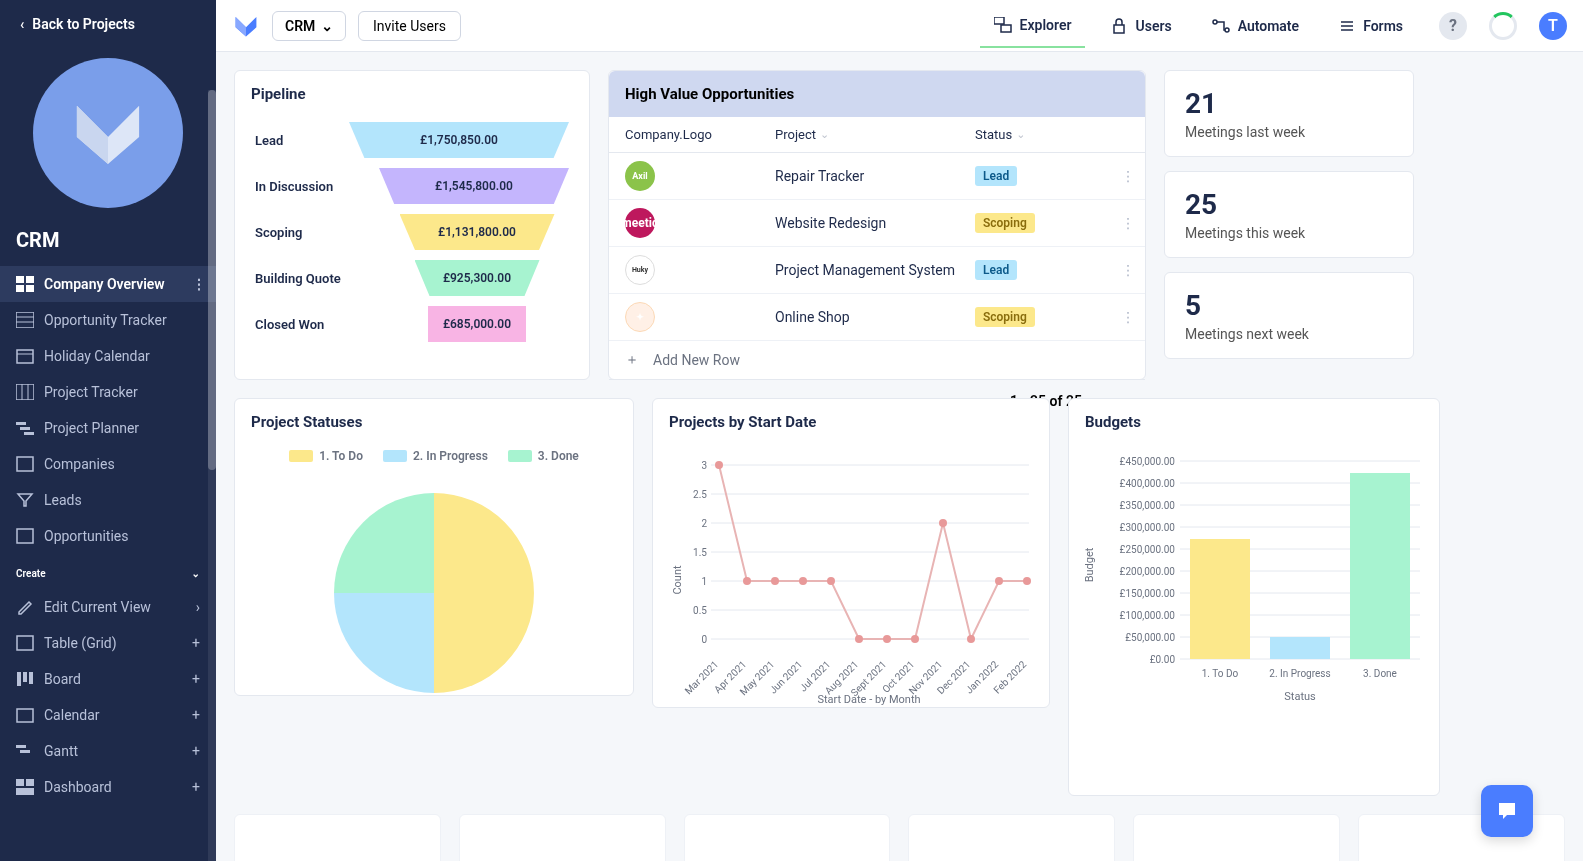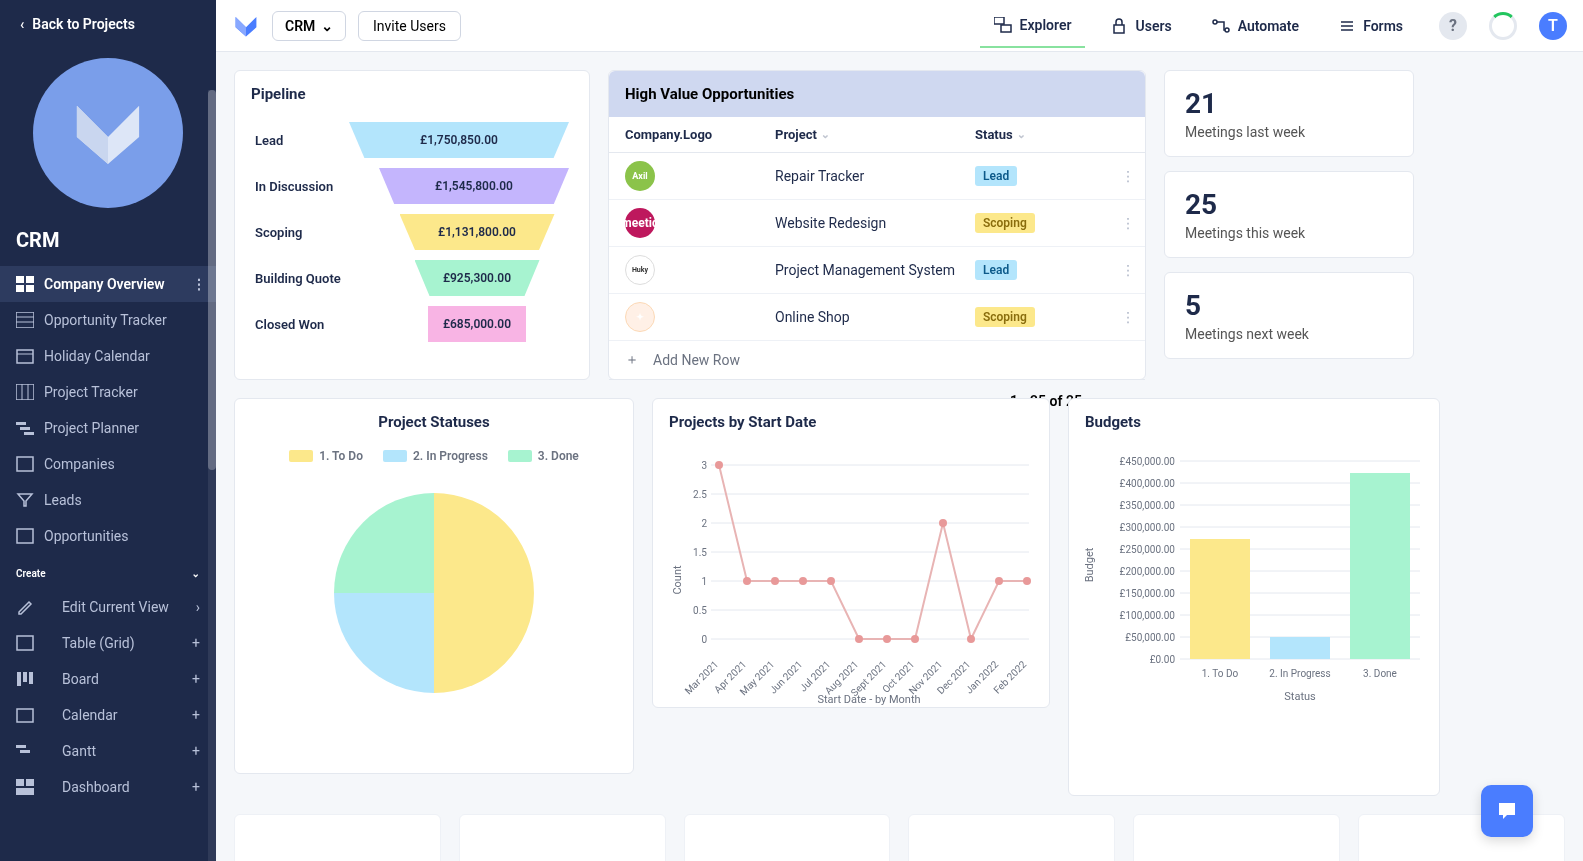--- a/index.html
+++ b/index.html
@@ -11,21 +11,21 @@
 .logo-area { display: flex; justify-content: center; padding: 10px 0 20px; }
 .logo-circle { width: 150px; height: 150px; border-radius: 50%; background: #7a9eea; display: flex; align-items: center; justify-content: center; }
 .logo-inner { width: 80px; height: 70px; }
 .crm-title { font-size: 20px; font-weight: 700; padding: 0 16px 14px; }
 .nav-item { display: flex; align-items: center; gap: 10px; padding: 10px 16px; font-size: 14px; color: #b8c1d9; cursor: pointer; position: relative; }
 .nav-item.active { background: #2d3b5f; color: #fff; font-weight: 600; }
 .nav-item .dots { position: absolute; right: 10px; color: #b8c1d9; }
 .nav-icon { width: 18px; height: 16px; flex-shrink: 0; }
 .create-header { display: flex; justify-content: space-between; align-items: center; padding: 14px 16px 10px; font-size: 10px; font-weight: 600; cursor: pointer; }
 .create-item { display: flex; align-items: center; justify-content: space-between; padding: 10px 16px; font-size: 14px; color: #b8c1d9; cursor: pointer; }
-.create-item .left { display: flex; align-items: center; gap: 28px; }
+.create-item .left { display: flex; align-items: center; gap: 10px; }
 .scroll-indicator { position: absolute; right: 0; top: 90px; bottom: 0; width: 8px; background: rgba(255,255,255,0.08); }
 .scroll-thumb { position: absolute; top: 0; width: 8px; height: 380px; background: rgba(255,255,255,0.25); border-radius: 4px; }
 
 
 .main { flex: 1; display: flex; flex-direction: column; background: #fff; }
 
 
 .topbar { height: 52px; display: flex; align-items: center; padding: 0 16px; border-bottom: 1px solid #e4e8ef; gap: 12px; }
 .brand-icon { width: 28px; height: 28px; display: flex; align-items: center; justify-content: center; }
 .dropdown-btn { border: 1px solid #d0d6e2; border-radius: 6px; padding: 6px 12px; font-size: 14px; font-weight: 600; display: flex; align-items: center; gap: 6px; cursor: pointer; background: #fff; }
@@ -47,21 +47,21 @@
 .pipeline-card { width: 356px; height: 310px; }
 .funnel { padding: 0 20px 20px; }
 .funnel-row { display: flex; align-items: center; height: 46px; }
 .funnel-label { width: 130px; font-size: 13px; font-weight: 600; color: #1e2a4a; }
 .funnel-bar-wrap { flex: 1; display: flex; justify-content: center; position: relative; }
 .funnel-bar { height: 36px; display: flex; align-items: center; justify-content: center; font-size: 12px; font-weight: 600; color: #1e2a4a; }
 
 
 .opp-card { width: 538px; height: 310px; display: flex; flex-direction: column; }
 .opp-header { background: #cfd8f0; padding: 14px 16px; font-size: 15px; font-weight: 700; border-radius: 6px 6px 0 0; }
-.opp-thead { display: flex; padding: 10px 16px; border-bottom: 1px solid #e4e8ef; font-size: 13px; font-weight: 700; color: #1e2a4a; }
+.opp-thead { display: flex; padding: 10px 16px; border-bottom: 1px solid #e4e8ef; font-size: 13px; font-weight: 400; color: #1e2a4a; }
 .opp-thead .col-logo { width: 150px; display: flex; align-items: center; gap: 4px; }
 .opp-thead .col-project { width: 200px; display: flex; align-items: center; gap: 4px; }
 .opp-thead .col-status { width: 100px; display: flex; align-items: center; gap: 4px; }
 .opp-row { display: flex; align-items: center; padding: 8px 16px; border-bottom: 1px solid #eef1f6; font-size: 14px; color: #1e2a4a; position: relative; }
 .opp-row .col-logo { width: 150px; }
 .opp-row .col-project { width: 200px; }
 .opp-row .col-status { width: 100px; }
 .opp-row .row-menu { position: absolute; right: 10px; color: #aeb6c7; cursor: pointer; }
 .company-badge { width: 30px; height: 30px; border-radius: 50%; display: flex; align-items: center; justify-content: center; font-size: 9px; font-weight: 700; color: #fff; }
 .status-pill { padding: 3px 8px; border-radius: 3px; font-size: 12px; font-weight: 600; display: inline-block; }
@@ -71,21 +71,21 @@
 .opp-footer { margin-top: auto; display: flex; justify-content: flex-end; align-items: center; padding: 10px 16px; gap: 18px; font-size: 14px; font-weight: 600; border-top: 1px solid #e4e8ef; }
 .pager-arrow { color: #aeb6c7; cursor: pointer; font-size: 18px; }
 
 
 .stats-col { display: flex; flex-direction: column; gap: 14px; width: 250px; }
 .stat-card { background: #fff; border: 1px solid #e4e8ef; border-radius: 6px; padding: 16px 20px; }
 .stat-number { font-size: 28px; font-weight: 700; color: #1e2a4a; }
 .stat-label { font-size: 14px; color: #555; margin-top: 4px; }
 
 
-.statuses-card { width: 400px; height: 376px; text-align: center; }
+.statuses-card { width: 400px; height: 298px; }
 .legend { display: flex; justify-content: center; gap: 20px; padding: 4px 0 10px; font-size: 12px; font-weight: 600; color: #6b7280; }
 .legend-item { display: flex; align-items: center; gap: 6px; }
 .legend-swatch { width: 24px; height: 12px; border-radius: 2px; }
 .pie-wrap { display: flex; justify-content: center; padding-top: 10px; }
 
 .line-card { width: 398px; height: 310px; }
 .bar-card { width: 372px; height: 398px; }
 .chart-body { padding: 10px 16px; }
 .axis-label { font-size: 11px; fill: #6b7280; }
 .tick-label { font-size: 10px; fill: #6b7280; }

